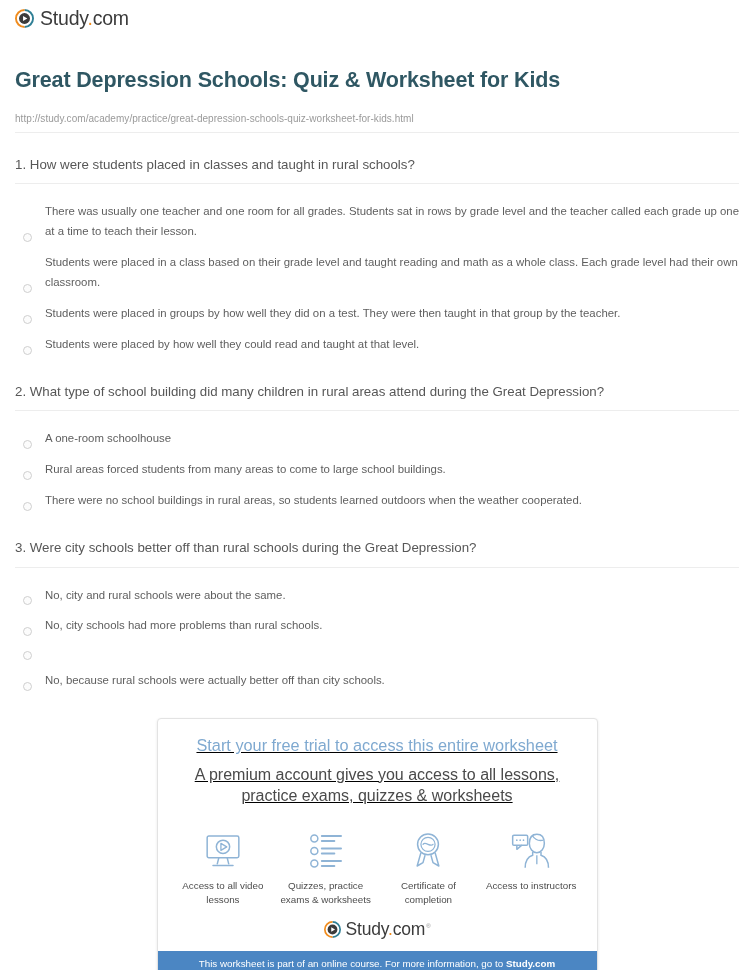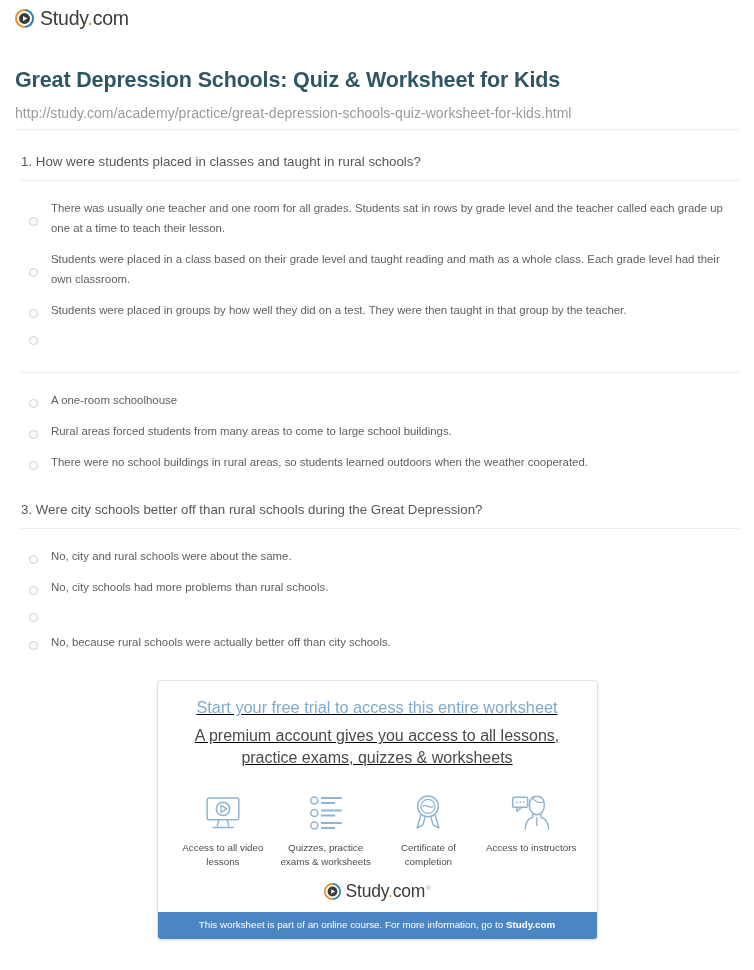--- a/index.html
+++ b/index.html
@@ -36,51 +36,51 @@
   .title-block { padding: 26px 5px 0 5px; }
   h1.doc-title {
     font-size: 21.5px;
     font-weight: 700;
     color: #2f5763;
     line-height: 1.25;
     letter-spacing: -0.15px;
     margin-top: 9px;
   }
   .doc-url {
-    font-size: 14px;
+    font-size: 10px;
     color: #9a9a9a;
-    margin-top: 11px;
+    margin-top: 19px;
     letter-spacing: 0.05px;
   }
   .rule {
     height: 1px;
     background: #ededed;
     border: 0;
     margin: 8px 5px 0 5px;
   }
 
   
-  .quiz { padding: 0 5px; margin-left: 6px; }
+  .quiz { padding: 0 5px; }
   .question-block { padding-top: 22px; }
   .question-text {
     font-size: 13.3px;
     color: #575757;
     line-height: 1.45;
     font-weight: 400;
     padding-bottom: 9px;
   }
   .q-rule {
     height: 1px;
     background: #ededed;
     border: 0;
   }
   .options { padding-top: 12px; }
   .option {
     display: flex;
-    align-items: center;
+    align-items: flex-end;
     padding: 6px 0 5px 0;
   }
   .radio {
     flex: 0 0 9px;
     width: 9px;
     height: 9px;
     border-radius: 50%;
     border: 1px solid #cfcfcf;
     background: #fcfcfc;
     margin-top: 4px;
@@ -206,25 +206,27 @@
         <div class="option">
           <span class="radio"></span>
           <span class="option-label">Students were placed in a class based on their grade level and taught reading and math as a whole class. Each grade level had their own classroom.</span>
         </div>
         <div class="option">
           <span class="radio"></span>
           <span class="option-label">Students were placed in groups by how well they did on a test. They were then taught in that group by the teacher.</span>
         </div>
         <div class="option">
           <span class="radio"></span>
+          <span class="option-label">Students were placed by how well they could read and taught at that level.</span>
         </div>
       </div>
     </div>
 
     <div class="question-block">
+      <div class="question-text">2. What type of school building did many children in rural areas attend during the Great Depression?</div>
       <hr class="q-rule">
       <div class="options">
         <div class="option">
           <span class="radio"></span>
           <span class="option-label">A one-room schoolhouse</span>
         </div>
         <div class="option">
           <span class="radio"></span>
           <span class="option-label">Rural areas forced students from many areas to come to large school buildings.</span>
         </div>

